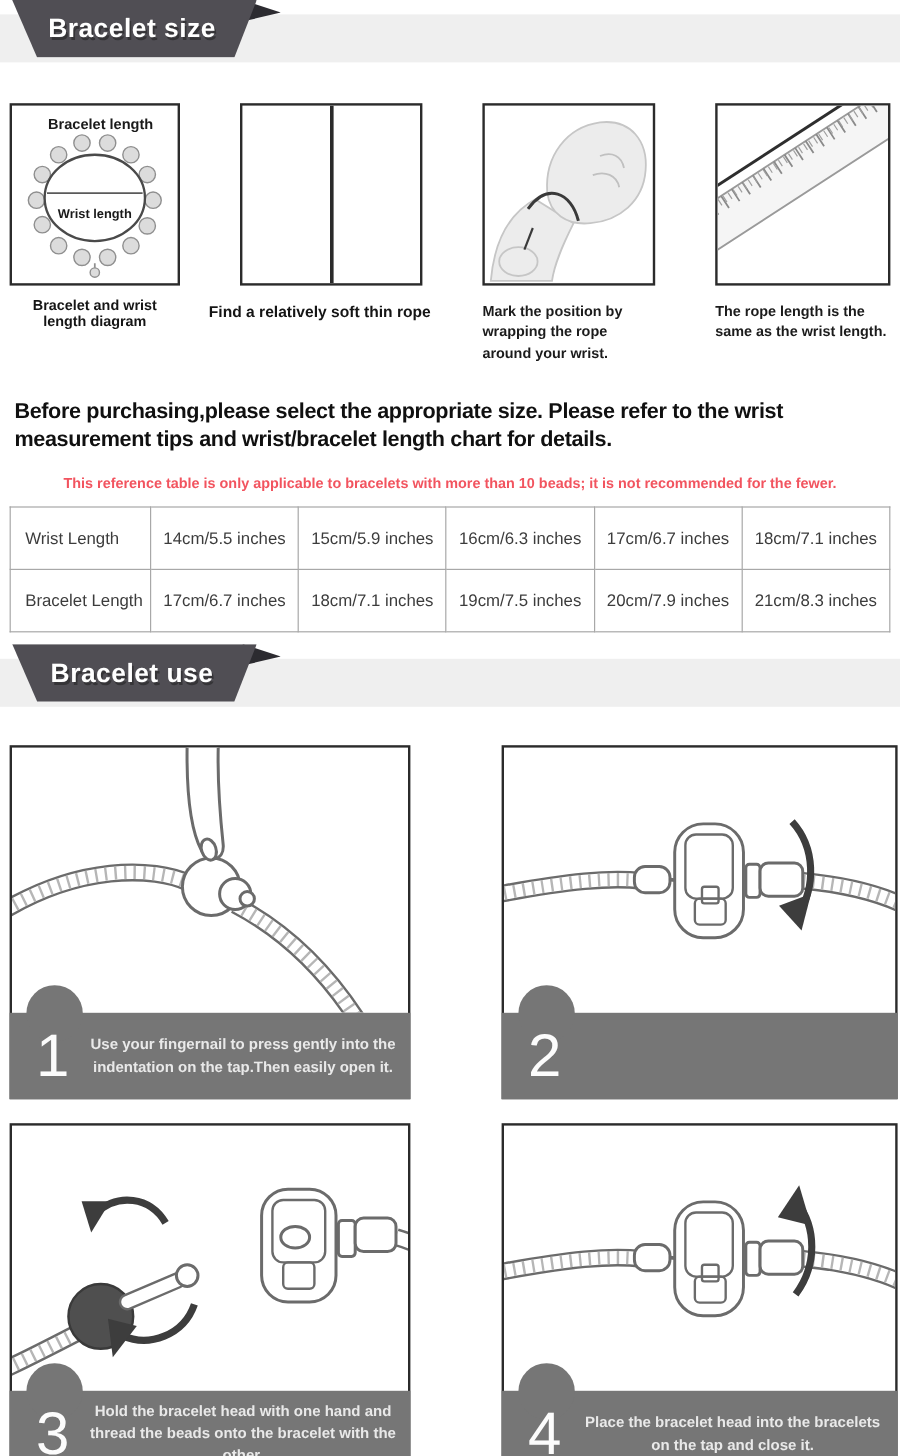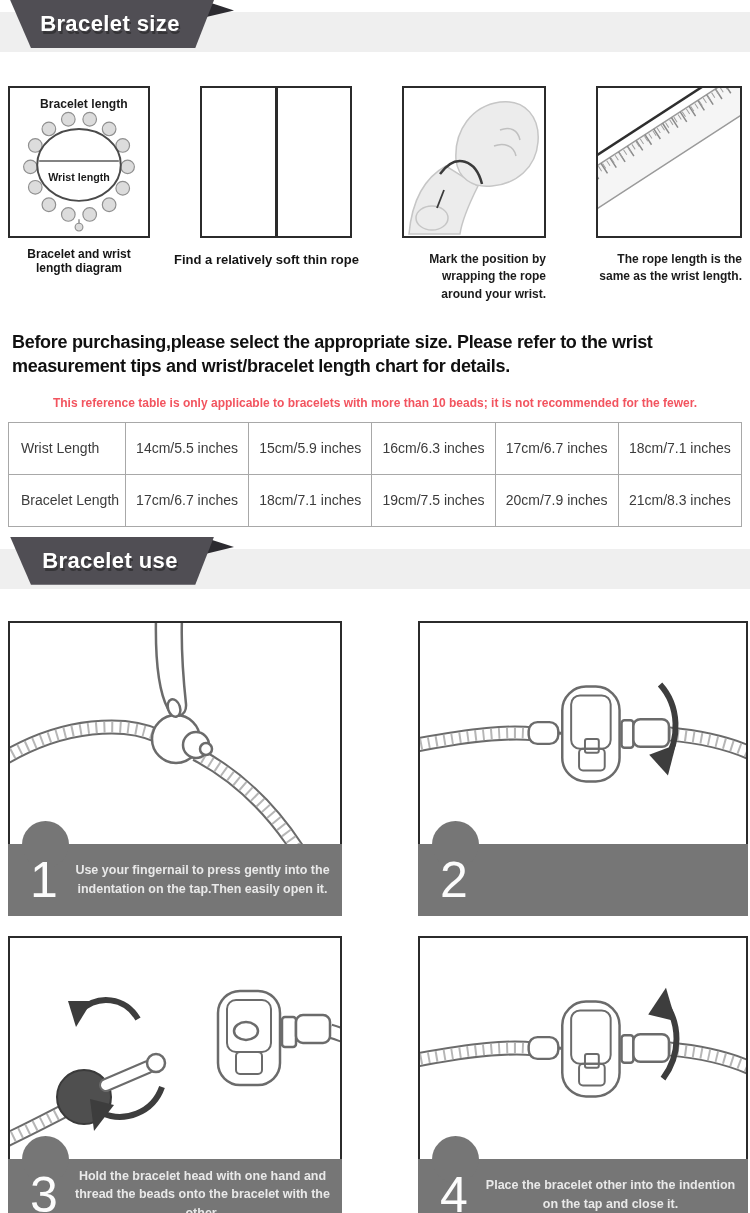--- a/index.html
+++ b/index.html
@@ -18,21 +18,21 @@
   .ribbon-title{color:#fff;font-size:22px;font-weight:bold;letter-spacing:.4px;
     text-shadow:1.5px 2.5px 0 rgba(25,25,25,.5);}
   
   .measure-row{display:flex;justify-content:space-between;padding:26px 8px 0;}
   .mcol1{width:142px;} .mcol2{width:152px;} .mcol3{width:144px;} .mcol4{width:146px;}
   .measure-box{border:2px solid #2b2b2b;height:148px;background:#fff;position:relative;overflow:hidden;}
   .measure-box svg{display:block;width:100%;height:100%;}
   .cap-center{font-weight:bold;font-size:12px;text-align:center;line-height:1.2;margin-top:9px;color:#151515;}
   .cap-one{font-weight:bold;font-size:13px;text-align:left;margin:14px 0 0 -26px;width:204px;
     white-space:nowrap;color:#151515;}
-  .cap-left{font-weight:bold;font-size:12px;text-align:right;line-height:1.45;margin-top:13px;color:#1b1b1b;}
+  .cap-left{font-weight:bold;font-size:12px;text-align:left;line-height:1.45;margin-top:13px;color:#1b1b1b;}
   .rope-line{position:absolute;top:0;bottom:0;left:49%;width:3px;background:#2a2a2a;}
   
   .intro{margin:28px 12px 0;font-size:18px;font-weight:bold;color:#101010;line-height:1.32;letter-spacing:-.3px;}
   .note{margin:17px 14px 0;font-size:12px;font-weight:bold;color:#f2545f;white-space:nowrap;text-align:center;}
   
   .size-table{border-collapse:collapse;margin:12px 8px 0;width:734px;table-layout:fixed;}
   .size-table td{border:1px solid #a8a8a8;height:51px;font-size:14px;color:#3c3c3c;
     text-align:center;padding:0 2px;}
   .size-table td.rowlabel{text-align:left;padding-left:12px;}
   
@@ -289,17 +289,17 @@
         <rect class="ln" x="204" y="96" width="12" height="28" rx="3"></rect>
         <rect class="ln" x="216" y="95" width="36" height="28" rx="7"></rect>
         <path class="arr" d="M246 140 C 264 116, 264 84, 247 62"></path>
         <polygon class="arrh" points="231,75 249,48 259,82"></polygon>
       </svg>
     </div>
     <div class="step-banner">
       <div class="bump"></div>
       <div class="step-banner-inner">
         <span class="step-num">4</span>
-        <span class="step-text">Place the bracelet other into the indention on the tap and close it.</span>
+        <span class="step-text">Place the bracelet head into the bracelets on the tap and close it.</span>
       </div>
     </div>
   </div>
 </div>
 
 </body></html>

